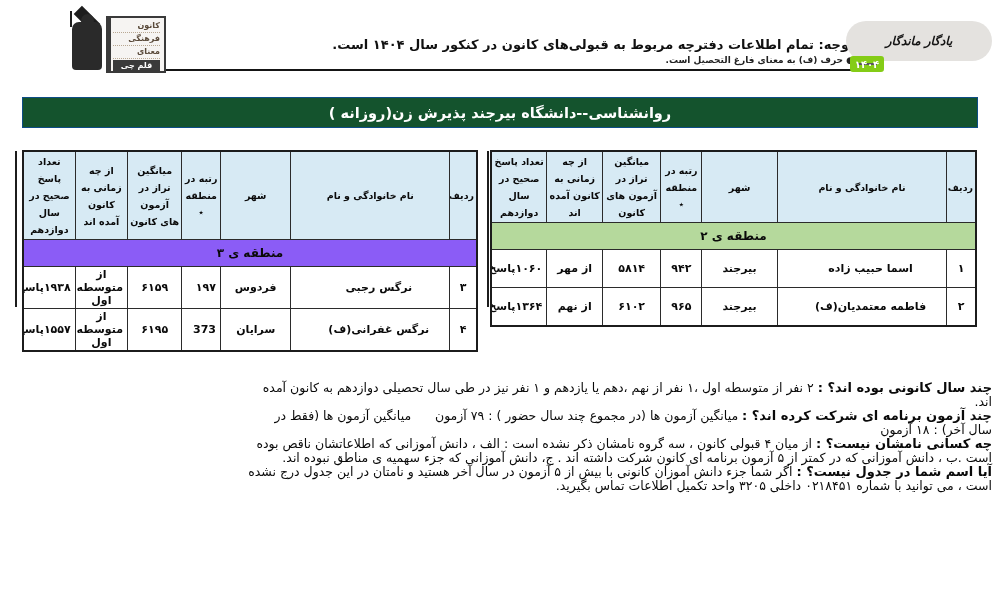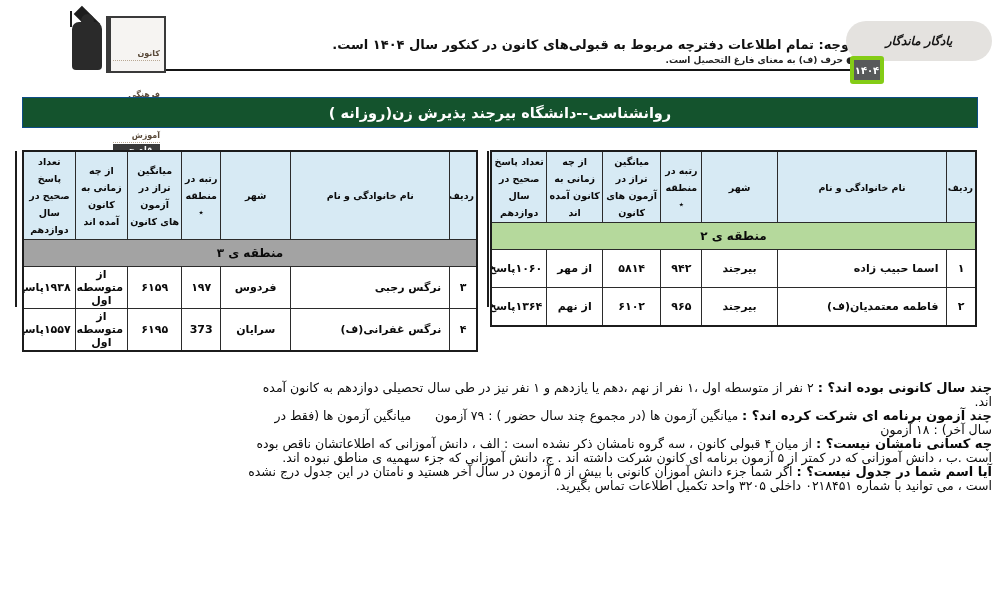--- a/index.html
+++ b/index.html
@@ -8,73 +8,73 @@
 
   
   .hdr-line { position:absolute; top:69px; left:162px; width:712px; height:2px; background:#151515; }
 
   .logo-left { position:absolute; top:5px; left:62px; width:106px; height:68px; }
   .grad-body { position:absolute; top:17px; left:10px; width:30px; height:48px; background:#2a2a2a; border-radius:7px 7px 4px 4px; }
   .grad-head { position:absolute; top:9px; left:19px; width:13px; height:13px; background:#2a2a2a; border-radius:50%; }
   .grad-cap  { position:absolute; top:1px; left:12px; width:26px; height:26px; background:#1d1d1d; transform:rotate(45deg) scaleY(.45); }
   .grad-tassel { position:absolute; top:6px; left:8px; width:2px; height:16px; background:#1d1d1d; }
   .logo-sign { position:absolute; top:11px; left:44px; width:60px; height:57px; background:#f6f4f2; border:2px solid #3a3a3a; border-left-width:5px; padding:2px 4px 2px 2px; direction:rtl; text-align:right; }
-  .logo-sign .w { display:block; font-size:8px; font-weight:bold; color:#5a4a3a; line-height:12px; border-bottom:1px dotted #b9a893;margin-top:28px; }
+  .logo-sign .w { display:block; font-size:8px; font-weight:bold; color:#5a4a3a; line-height:12px; border-bottom:1px dotted #b9a893; }
   .logo-sign .w:last-child { background:#3a3a3a; color:#fff; border-bottom:none; text-align:center; margin-top:1px; }
 
   .hdr-note { position:absolute; top:37px; right:146px; direction:rtl; text-align:right; }
   .hdr-note .main { font-size:13px; font-weight:bold; color:#111; white-space:nowrap; }
   .hdr-note .sub  { font-size:9px; font-weight:bold; color:#222; margin-top:3px; margin-left:0; padding-left:130px; white-space:nowrap; }
 
   .logo-right-pill { position:absolute; top:21px; right:8px; width:146px; height:40px; background:#e4e2df; border-radius:20px;
       display:flex; align-items:center; justify-content:center;
       font-family:"DejaVu Serif", serif; font-style:italic; font-weight:bold; font-size:12px; color:#141414; white-space:nowrap; direction:rtl; }
-  .logo-right-badge { position:absolute; top:56px; right:116px; width:34px; height:28px; background:#58595b; border:4px solid #84cc16; border-radius:3px;
+  .logo-right-badge { position:absolute; top:56px; right:116px; width:34px; height:16px; background:#58595b; border:7px solid #84cc16; border-radius:3px;
       color:#fff; font-size:10px; font-weight:bold; display:flex; align-items:center; justify-content:center; }
 
   
   .titlebar { position:absolute; top:97px; left:22px; width:956px; height:31px; background:#14532d; border:1px solid #0d4d86;
       color:#ffffff; font-size:14.5px; font-weight:bold; display:flex; align-items:center; justify-content:center; direction:rtl; white-space:nowrap; }
 
   
   table.rt { position:absolute; top:150px; border-collapse:collapse; direction:rtl; table-layout:fixed; background:#fff; border:2px solid #1c1c1c; }
   .tbl-r2 { right:23px;  width:487px; }
   .tbl-r3 { left:22px;   width:456px; }
   .edge-rule { position:absolute; top:151px; width:2px; height:156px; background:#1c1c1c; }
   .edge-r2 { left:487px; } .edge-r3 { left:15px; }
 
   table.rt th, table.rt td { border:1px solid #2b2b2b; text-align:center; vertical-align:middle; overflow:hidden; }
   table.rt th { background:#d7eaf4; font-size:9.5px; font-weight:bold; line-height:1.8; height:56px; padding:1px 2px; color:#0a0a0a; }
   table.rt td.banner { height:27px; font-size:12px; font-weight:bold; color:#0a0a0a; }
   .tbl-r2 td.banner { background:#b5d99c; }
-  .tbl-r3 td.banner { background:#a3a3a3; }
+  .tbl-r3 td.banner { background:#8b5cf6; }
   table.rt td.cell { height:38px; font-size:11px; font-weight:bold; background:#ffffff; padding:1px 4px; color:#0a0a0a; }
-  table.rt td.cell.name { text-align:right; padding-right:8px;padding-left:25px; }
+  table.rt td.cell.name { padding-right:8px;padding-left:25px; }
   .tbl-r2 td.rank { background:#c9e4b4; }
-  .tbl-r3 td.rank { background:#fce4d0; }
+  .tbl-r3 td.rank { background:#fce4d0;text-align:right; }
 
   
   .notes { position:absolute; top:381px; right:8px; width:744px; direction:rtl; text-align:right; font-size:12.5px; line-height:14px; color:#0a0a0a; }
   .notes p { margin:0; }
   .notes .lead { font-weight:bold; font-size:13px; }
 </style>
 </head>
 <body>
 
 <div class="hdr-line"></div>
 
 <div class="logo-left">
   <div class="grad-tassel"></div>
   <div class="grad-cap"></div>
   <div class="grad-head"></div>
   <div class="grad-body"></div>
   <div class="logo-sign">
     <span class="w">کانون</span>
     <span class="w">فرهنگی</span>
-    <span class="w">آموزش</span>
+    <span class="w">معنای</span>
     <span class="w">قلم چی</span>
   </div>
 </div>
 
 <div class="hdr-note">
   <div class="main">توجه: تمام اطلاعات دفترچه مربوط به قبولی‌های کانون در کنکور سال ۱۴۰۴ است.</div>
   <div class="sub">● حرف (ف) به معنای فارغ التحصیل است.</div>
 </div>
 
 <div class="logo-right-pill">یادگار ماندگار</div>

